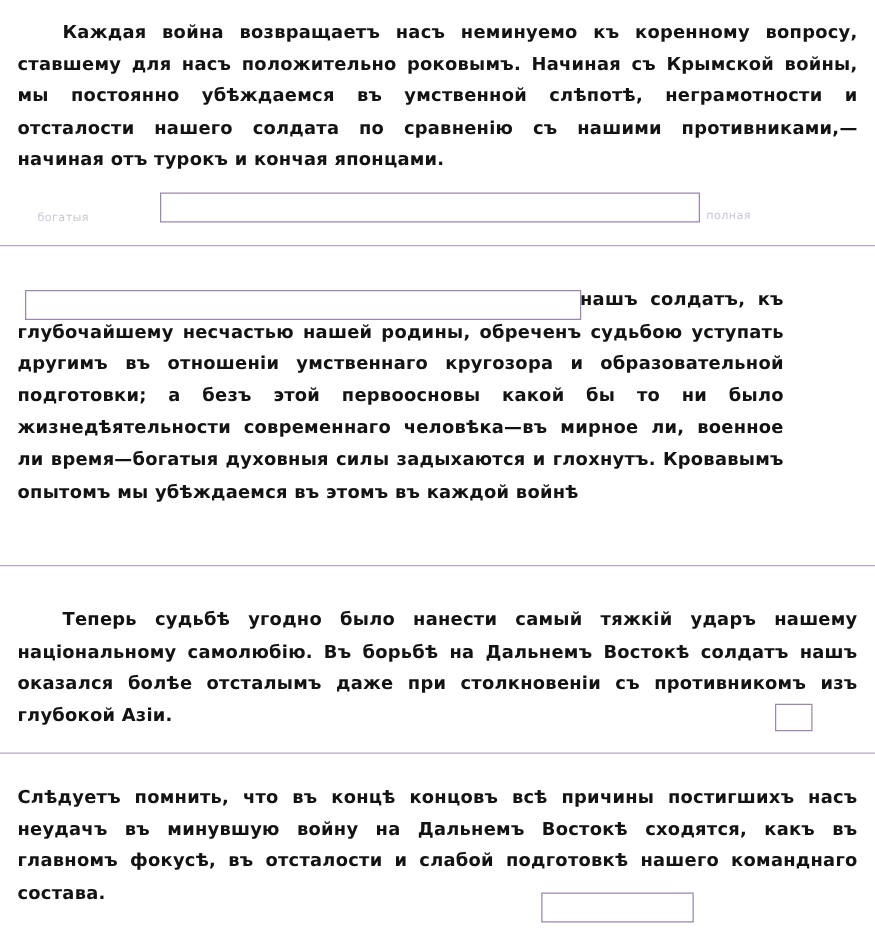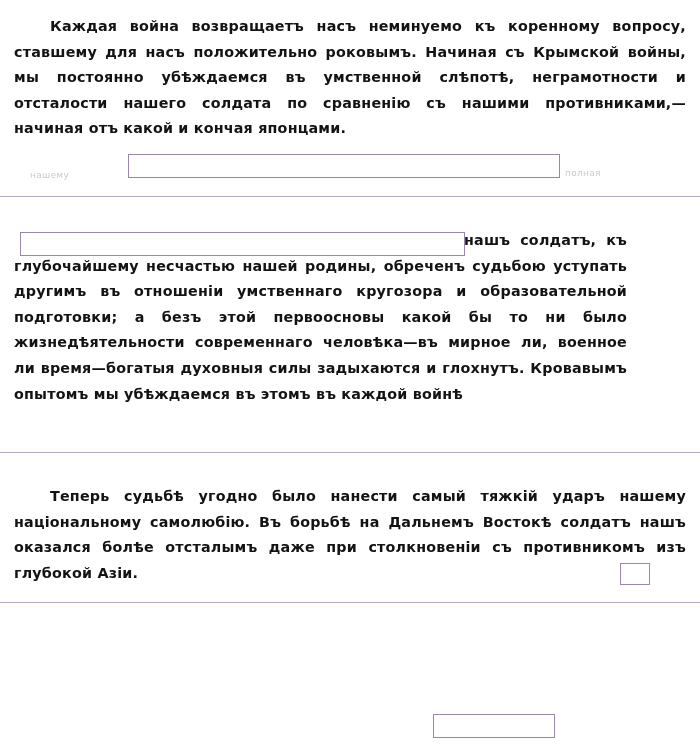--- a/index.html
+++ b/index.html
@@ -79,39 +79,42 @@
 
   #faint-1 { left: 30px; top: 170px; }
   #faint-2 { left: 565px; top: 168px; text-align: center; }
 </style>
 </head>
 <body>
 
 <div class="page">
 
   <div class="block" id="block-1">
-    <p class="para"><span class="indent"></span><span>Каждая война возвращаетъ насъ неминуемо къ коренному вопросу, ставшему для насъ положительно роковымъ. Начиная съ Крымской войны, мы постоянно убѣждаемся въ умственной слѣпотѣ, неграмотности и отсталости нашего солдата по сравненію съ нашими противниками,— начиная отъ какой и кончая японцами.</span></p>
+    <p class="para"><span class="indent"></span><span>Каждая война возвращаетъ насъ неминуемо къ коренному вопросу, ставшему для насъ положительно роковымъ. Начиная съ Крымской войны, мы постоянно убѣждаемся въ умственной слѣпотѣ, неграмотности и отсталости нашего солдата по сравненію съ нашими противниками,— начиная отъ турокъ и кончая японцами.</span></p>
   </div>
 
   <hr class="divider" id="sep-1">
 
   <div class="block" id="block-2">
     <p class="para"><span class="indent" style="width:450px"></span><span>нашъ солдатъ, къ глубочайшему несчастью нашей родины, обреченъ судьбою уступать другимъ въ отношеніи умственнаго кругозора и образовательной подготовки; а безъ этой первоосновы какой бы то ни было жизнедѣятельности современнаго человѣка—въ мирное ли, военное ли время—богатыя духовныя силы задыхаются и глохнутъ. Кровавымъ опытомъ мы убѣждаемся въ этомъ въ каждой войнѣ</span></p>
   </div>
 
   <hr class="divider" id="sep-2">
 
   <div class="block" id="block-3">
     <p class="para"><span class="indent"></span><span>Теперь судьбѣ угодно было нанести самый тяжкій ударъ нашему національному самолюбію. Въ борьбѣ на Дальнемъ Востокѣ солдатъ нашъ оказался болѣе отсталымъ даже при столкновеніи съ противникомъ изъ глубокой Азіи.</span></p>
   </div>
 
   <hr class="divider" id="sep-3">
 
+  <div class="block" id="block-4">
+    <p class="para"><span>Слѣдуетъ помнить, что въ концѣ концовъ всѣ причины постигшихъ насъ неудачъ въ минувшую войну на Дальнемъ Востокѣ сходятся, какъ въ главномъ фокусѣ, въ отсталости и слабой подготовкѣ нашего команднаго состава.</span></p>
+  </div>
 
   <div class="boxmark" id="mark-1"></div>
   <div class="boxmark" id="mark-2"></div>
   <div class="boxmark" id="mark-3"></div>
   <div class="boxmark" id="mark-4"></div>
 
-  <div class="faint" id="faint-1">нашему</div>
+  <div class="faint" id="faint-1">богатыя</div>
   <div class="faint" id="faint-2">полная</div>
 
 </div>
 
 </body></html>

